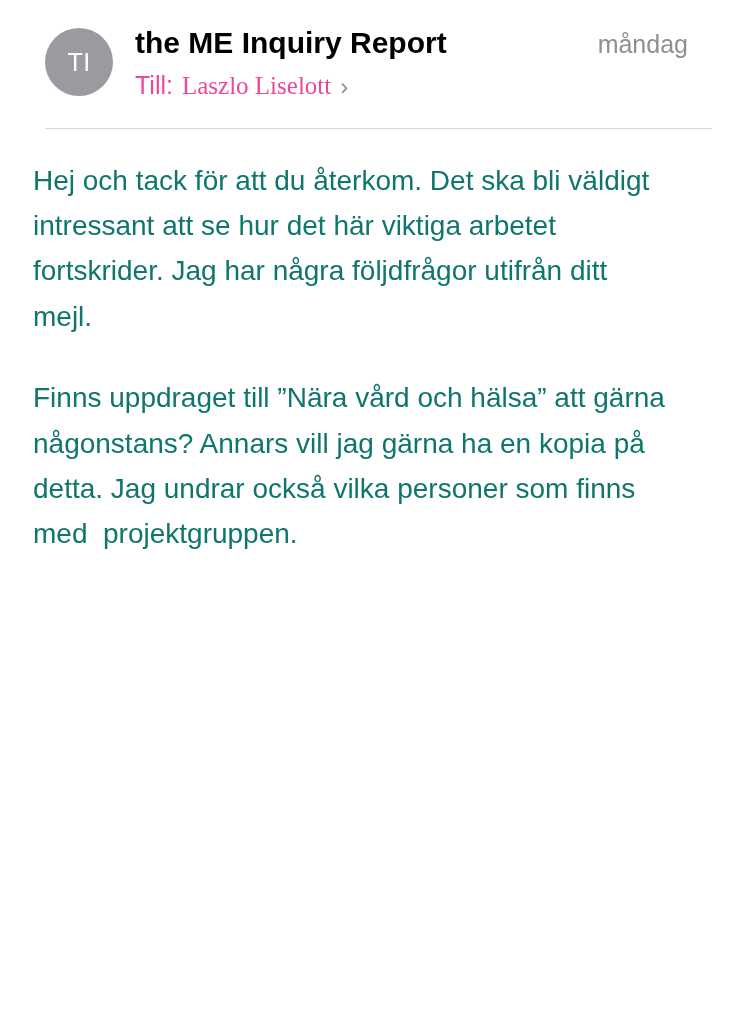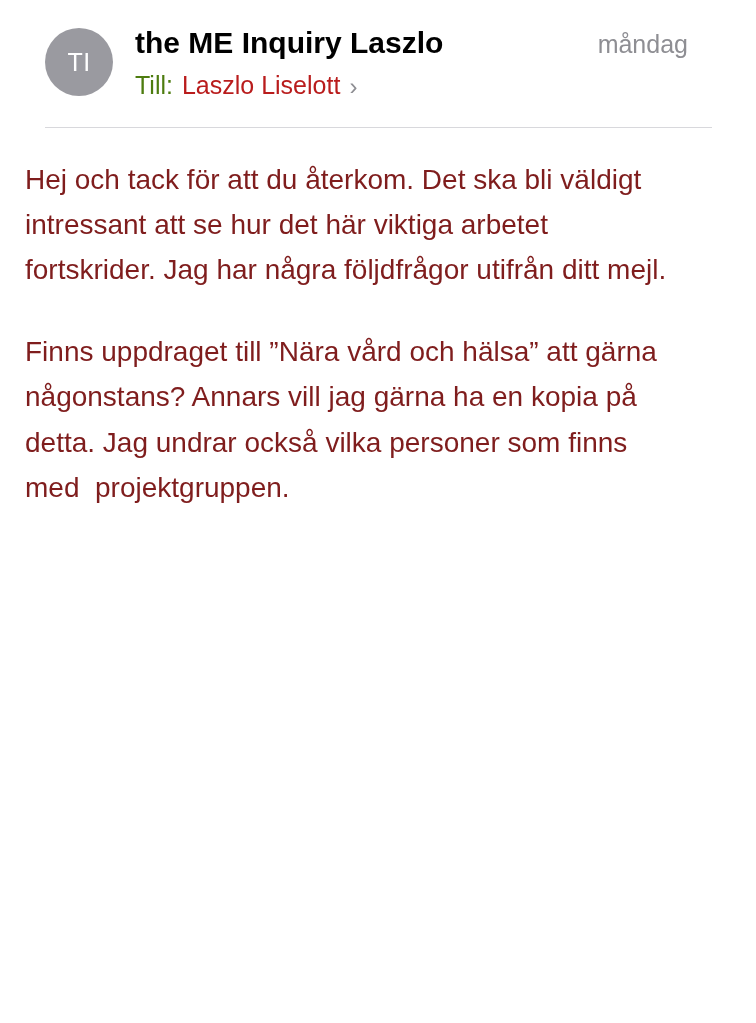--- a/index.html
+++ b/index.html
@@ -77,50 +77,51 @@
 
   .recipient-row {
     margin-top: 12px;
     display: flex;
     align-items: baseline;
     font-size: 25px;
     line-height: 1.15;
   }
 
   .recipient-label {
-    color: #4d7c0f;
+    color: #ec4899;
     margin-right: 9px;
   }
 
   .recipient-name {
-    color: #b91c1c;
+    color: #ec4899;
+    font-family: Liberation Serif, serif;
   }
 
   .chevron {
     color: #8e8e93;
     font-size: 24px;
     margin-left: 9px;
     line-height: 1;
     position: relative;
     top: 1px;
   }
 
   .divider {
     height: 1px;
     background: #d8d8dc;
     margin: 27px 0 0 45px;
   }
 
   
   .body {
-    padding: 29px 40px 0 25px;
+    padding: 29px 40px 0 33px;
     box-sizing: border-box;
     font-size: 28px;
     line-height: 1.62;
-    color: #7f1d1d;
+    color: #0f766e;
     flex: 1 1 auto;
     overflow: hidden;
   }
 
   .paragraph {
     margin: 0 0 36px 0;
     white-space: pre-wrap;
   }
   .paragraph:last-child {
     margin-bottom: 0;
@@ -133,21 +134,21 @@
 
   <div class="header">
 
     <div class="avatar">
       <span>TI</span>
     </div>
 
     <div class="header-text">
 
       <div class="subject-row">
-        <div class="subject">the ME Inquiry Laszlo</div>
+        <div class="subject">the ME Inquiry Report</div>
         <div class="date">måndag</div>
       </div>
 
       <div class="recipient-row">
         <span class="recipient-label">Till:</span>
         <span class="recipient-name">Laszlo Liselott</span>
         <span class="chevron">›</span>
       </div>
 
     </div>

